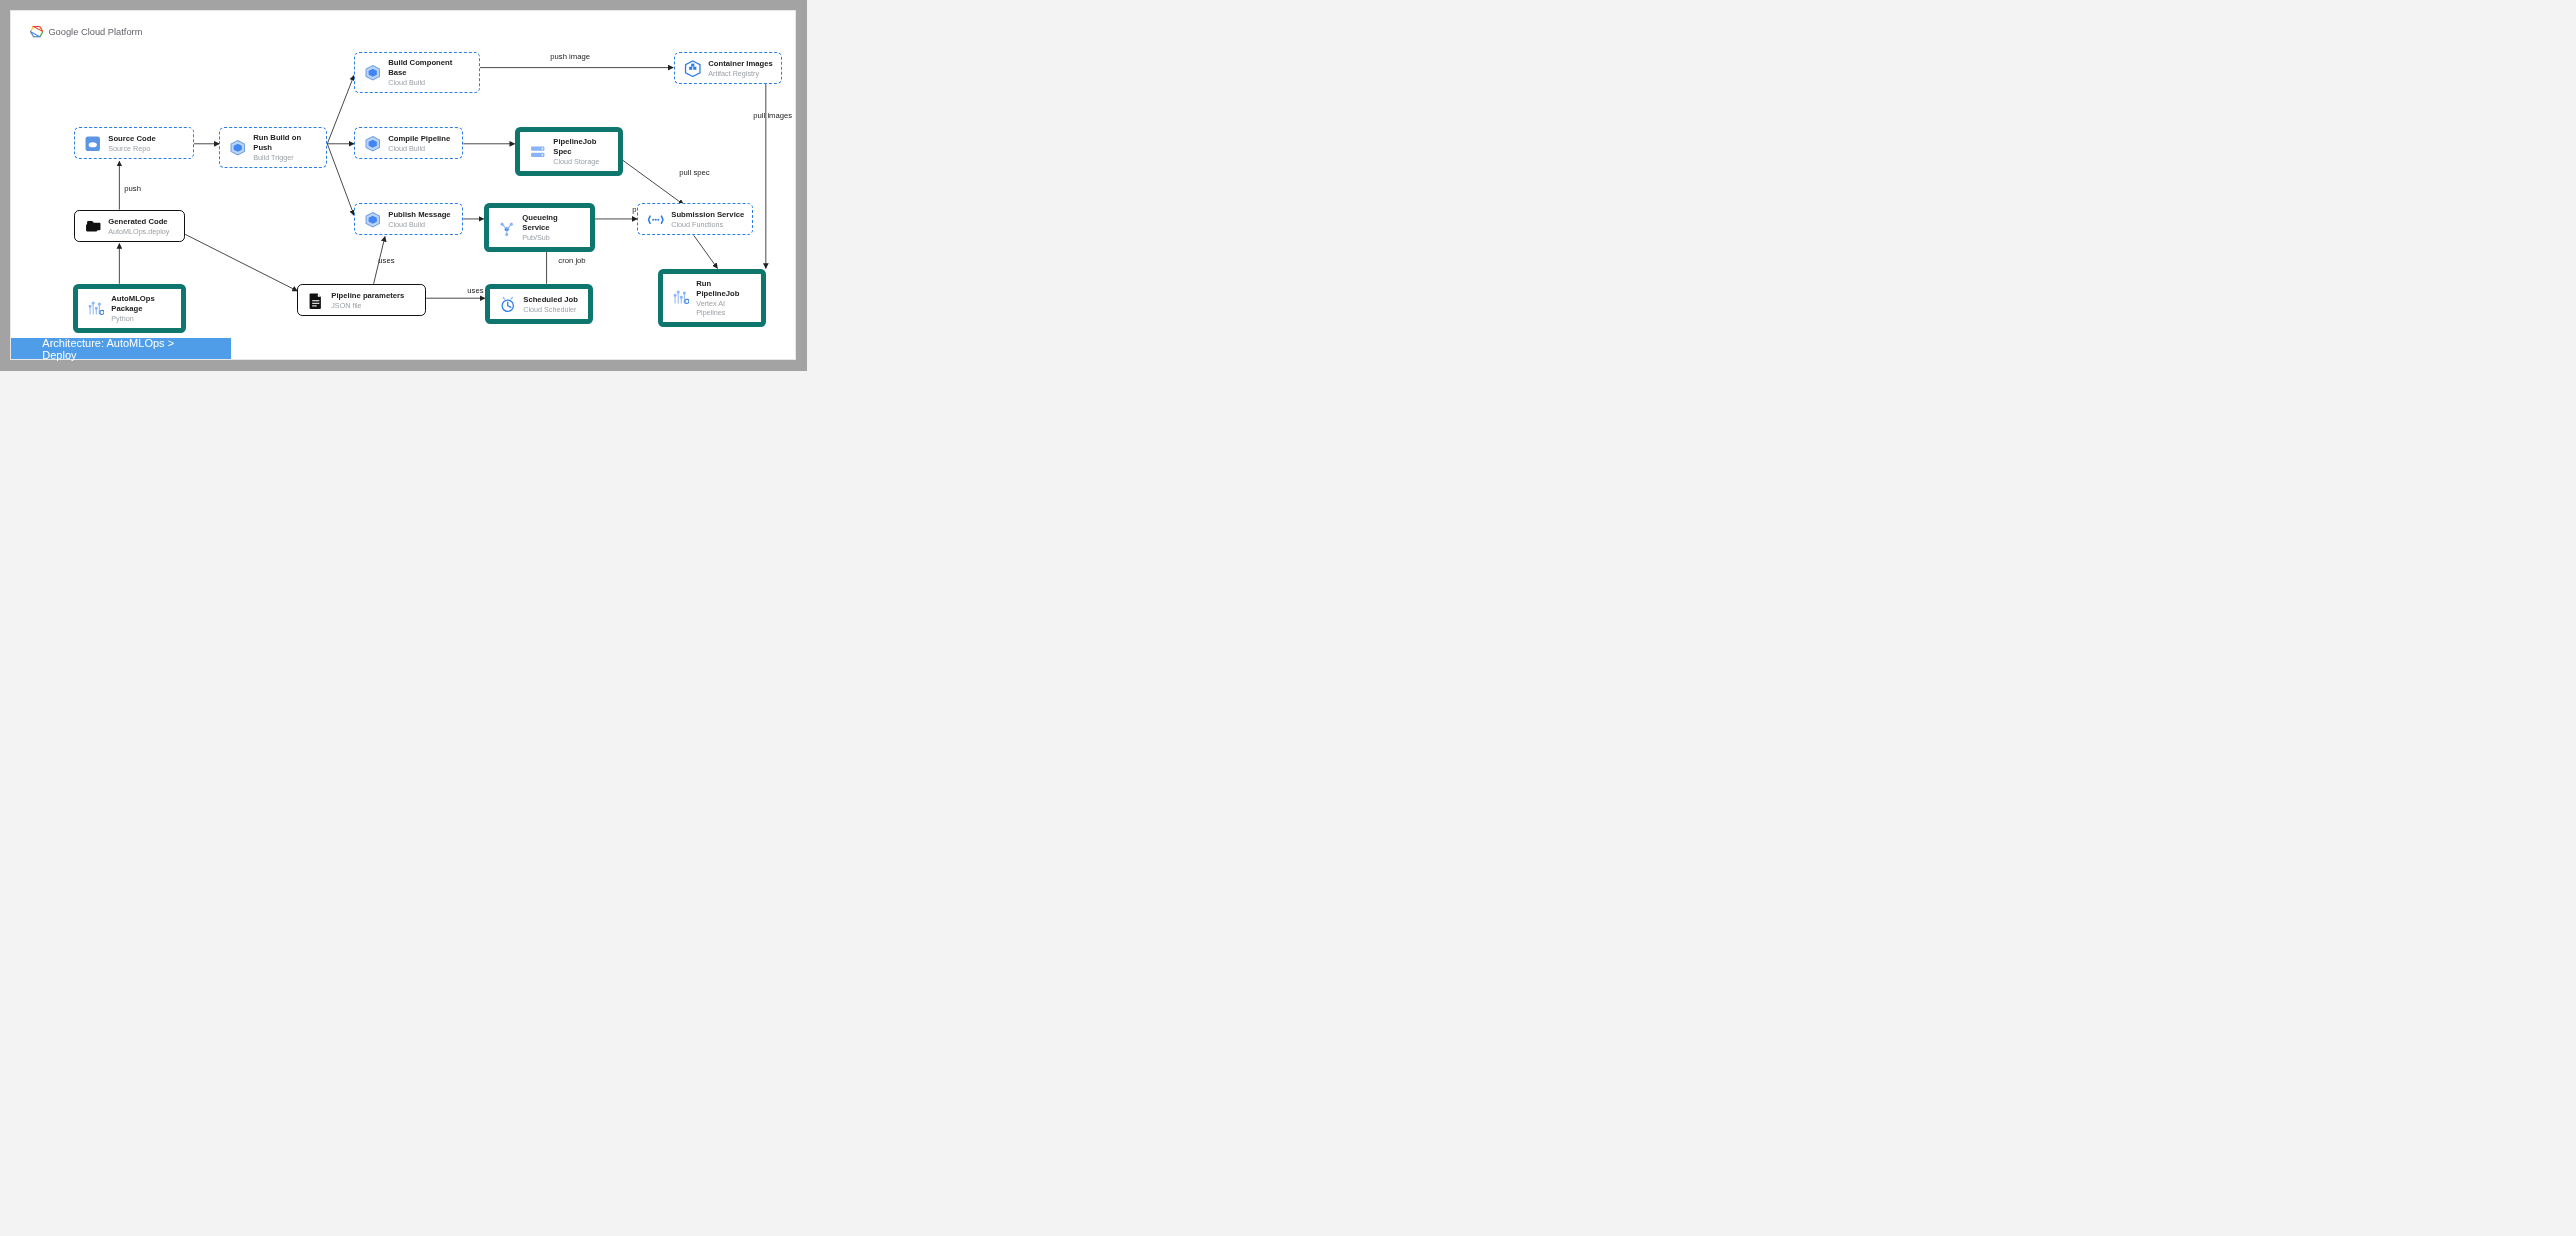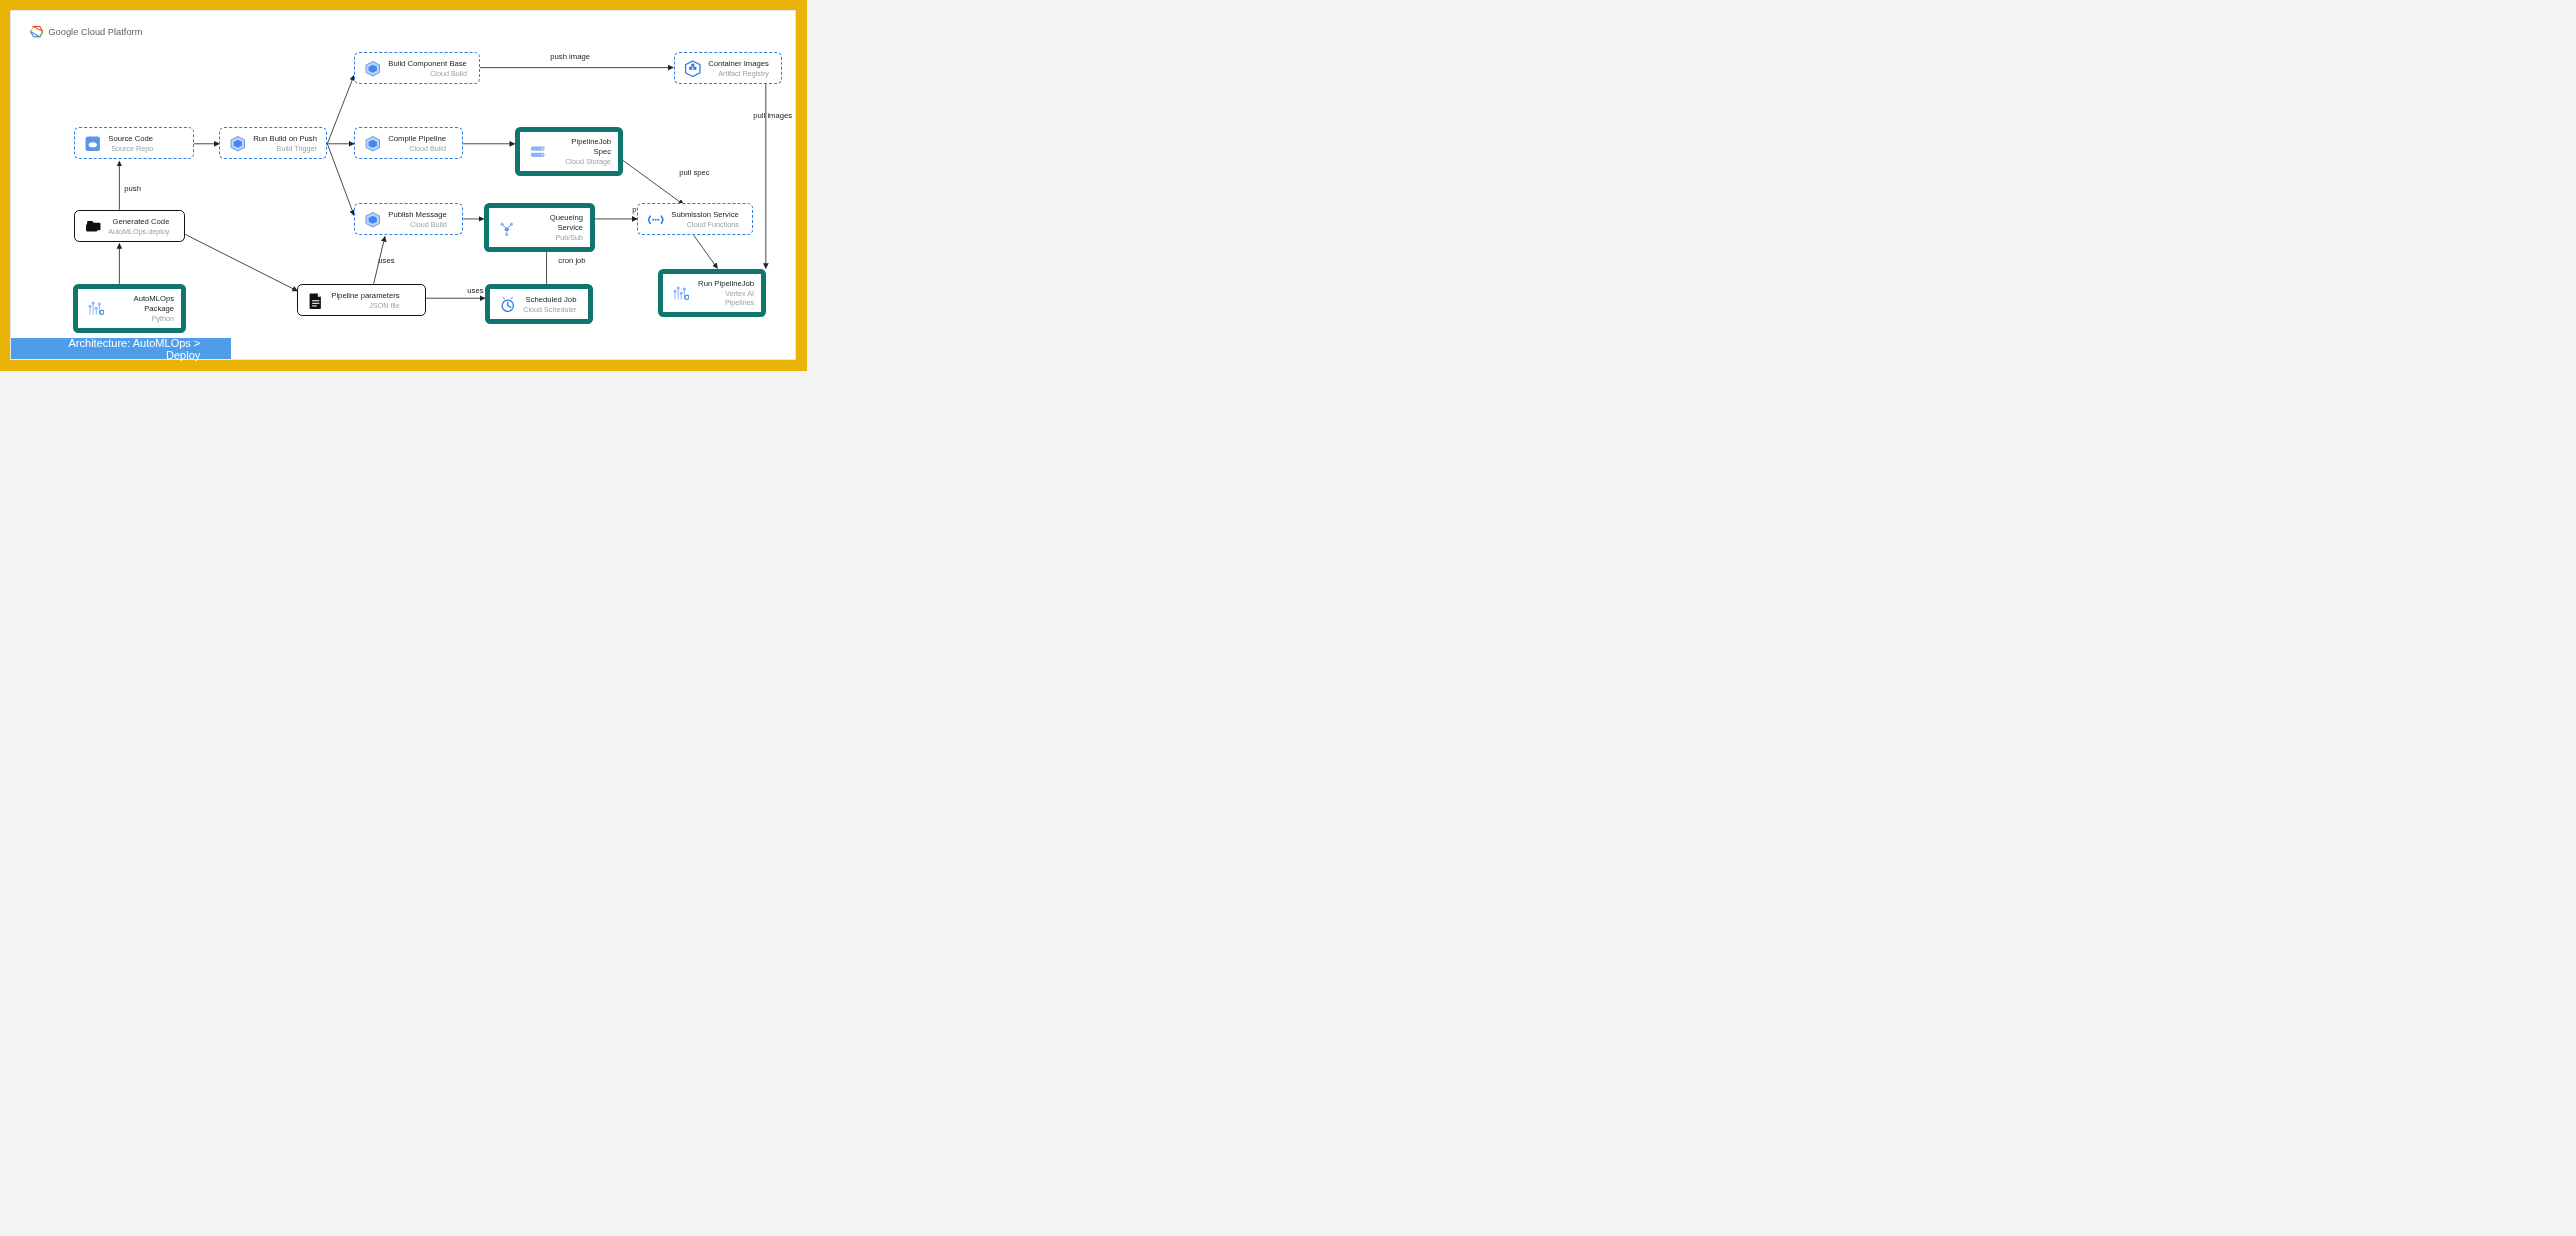--- a/index.html
+++ b/index.html
@@ -6,22 +6,21 @@
   html, body { width: 100%; height: 100%; }
   body {
     background: #f3f3f3;
     font-family: "Helvetica Neue", Arial, sans-serif;
     position: relative;
   }
   .canvas {
     position: relative;
     width: 807px;
     height: 371px;
-    background: #eab308;
-    text-align: right;
+    background: #a3a3a3;
   }
   .frame {
     position: absolute;
     left: 10.3px; top: 10.3px;
     width: 786px; height: 350px;
     background: #fff;
     border: 0.5px solid #e7e7e7;
   }
   .logo {
     position: absolute;
@@ -42,21 +41,21 @@
     min-height: 31px;
   }
   .node.dashed { border: 1.3px dashed #2b7de9; }
   .node.solid  { border: 5px solid #0f766e; }
   .node.black  { border: 1px solid #111; }
   .node .icon {
     width: 19.6px; height: 19.6px;
     display: flex; align-items: center; justify-content: center;
     flex: 0 0 19.6px;
   }
-  .node .title { font-size: 7.7px; color: #222; line-height: 1.25; }
+  .node .title { font-size: 7.7px; color: #222; line-height: 1.25; font-weight: bold; }
   .node .sub   { font-size: 7.2px; color: #9aa0a6; line-height: 1.25; }
   .edge-label {
     position: absolute;
     font-size: 7.7px;
     color: #222;
     background: transparent;
     white-space: nowrap;
     padding-left: 24px;
   }
   .footer {

